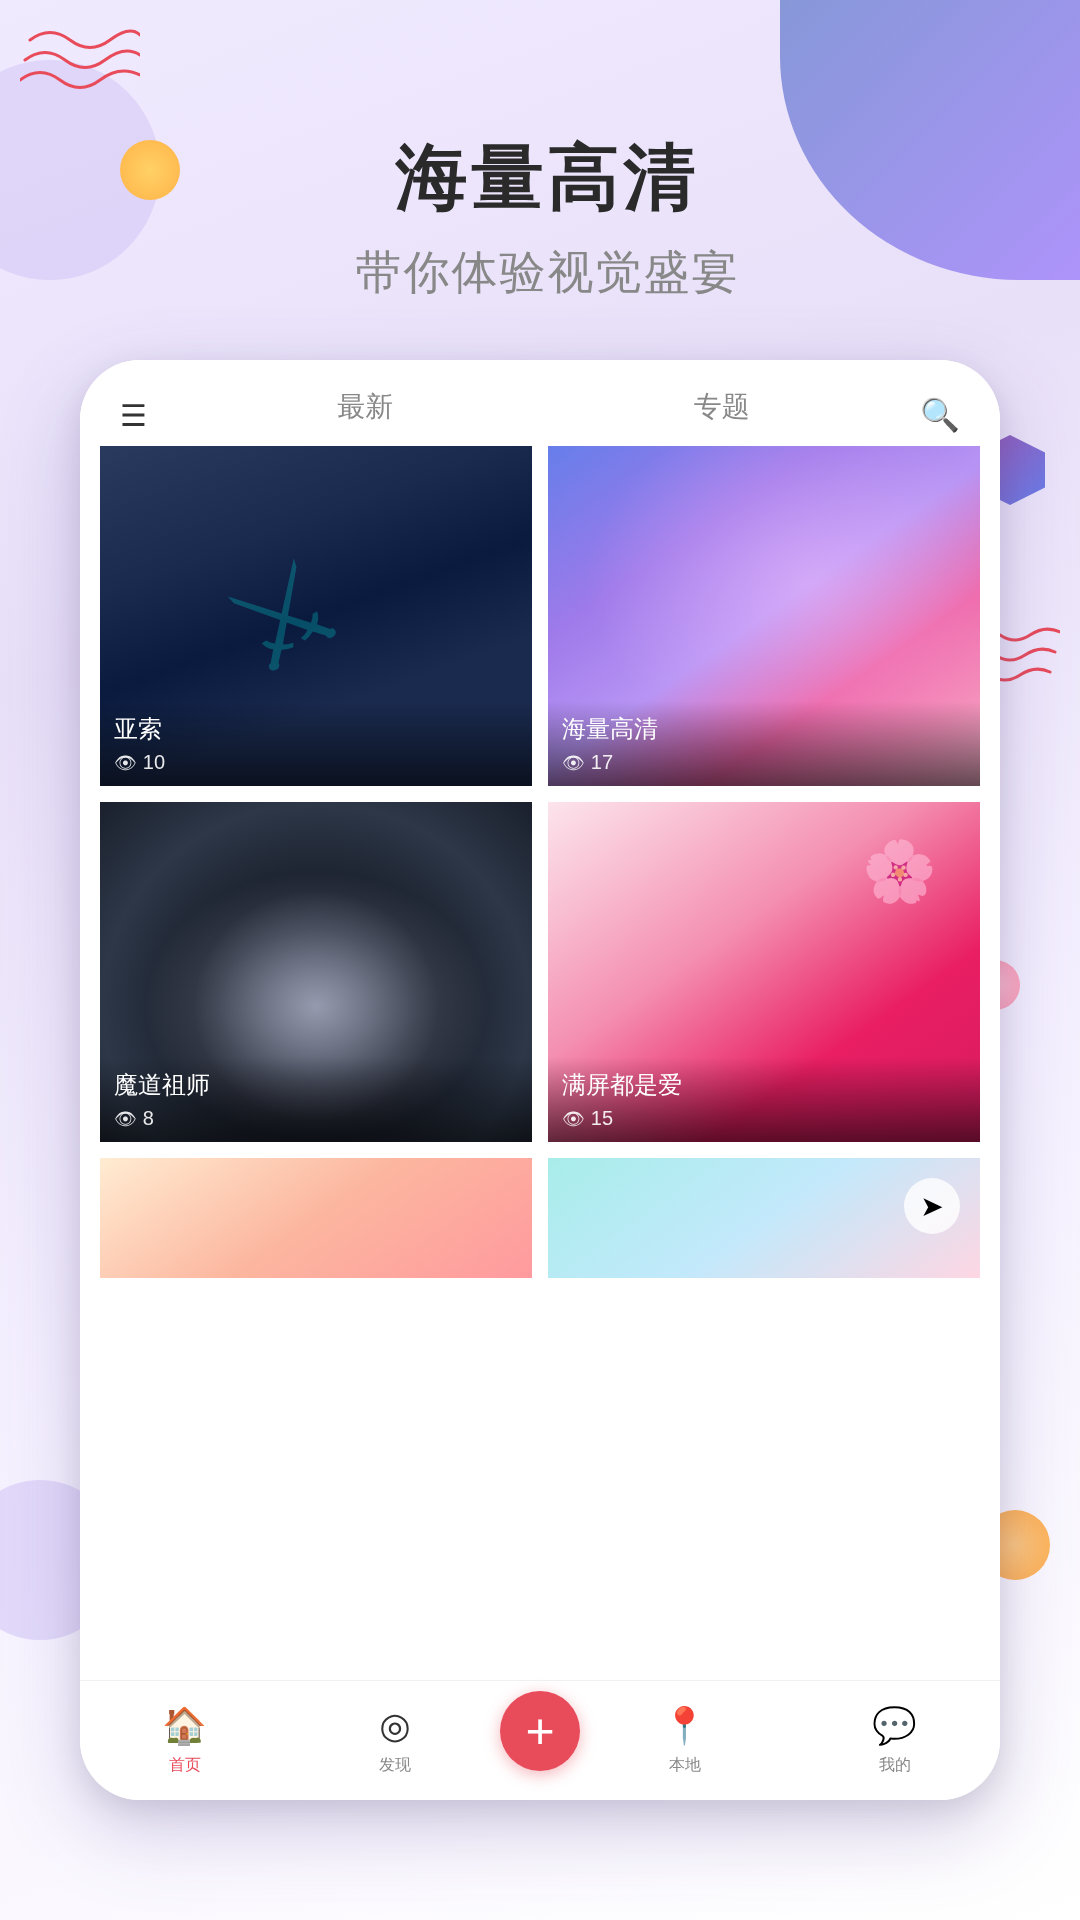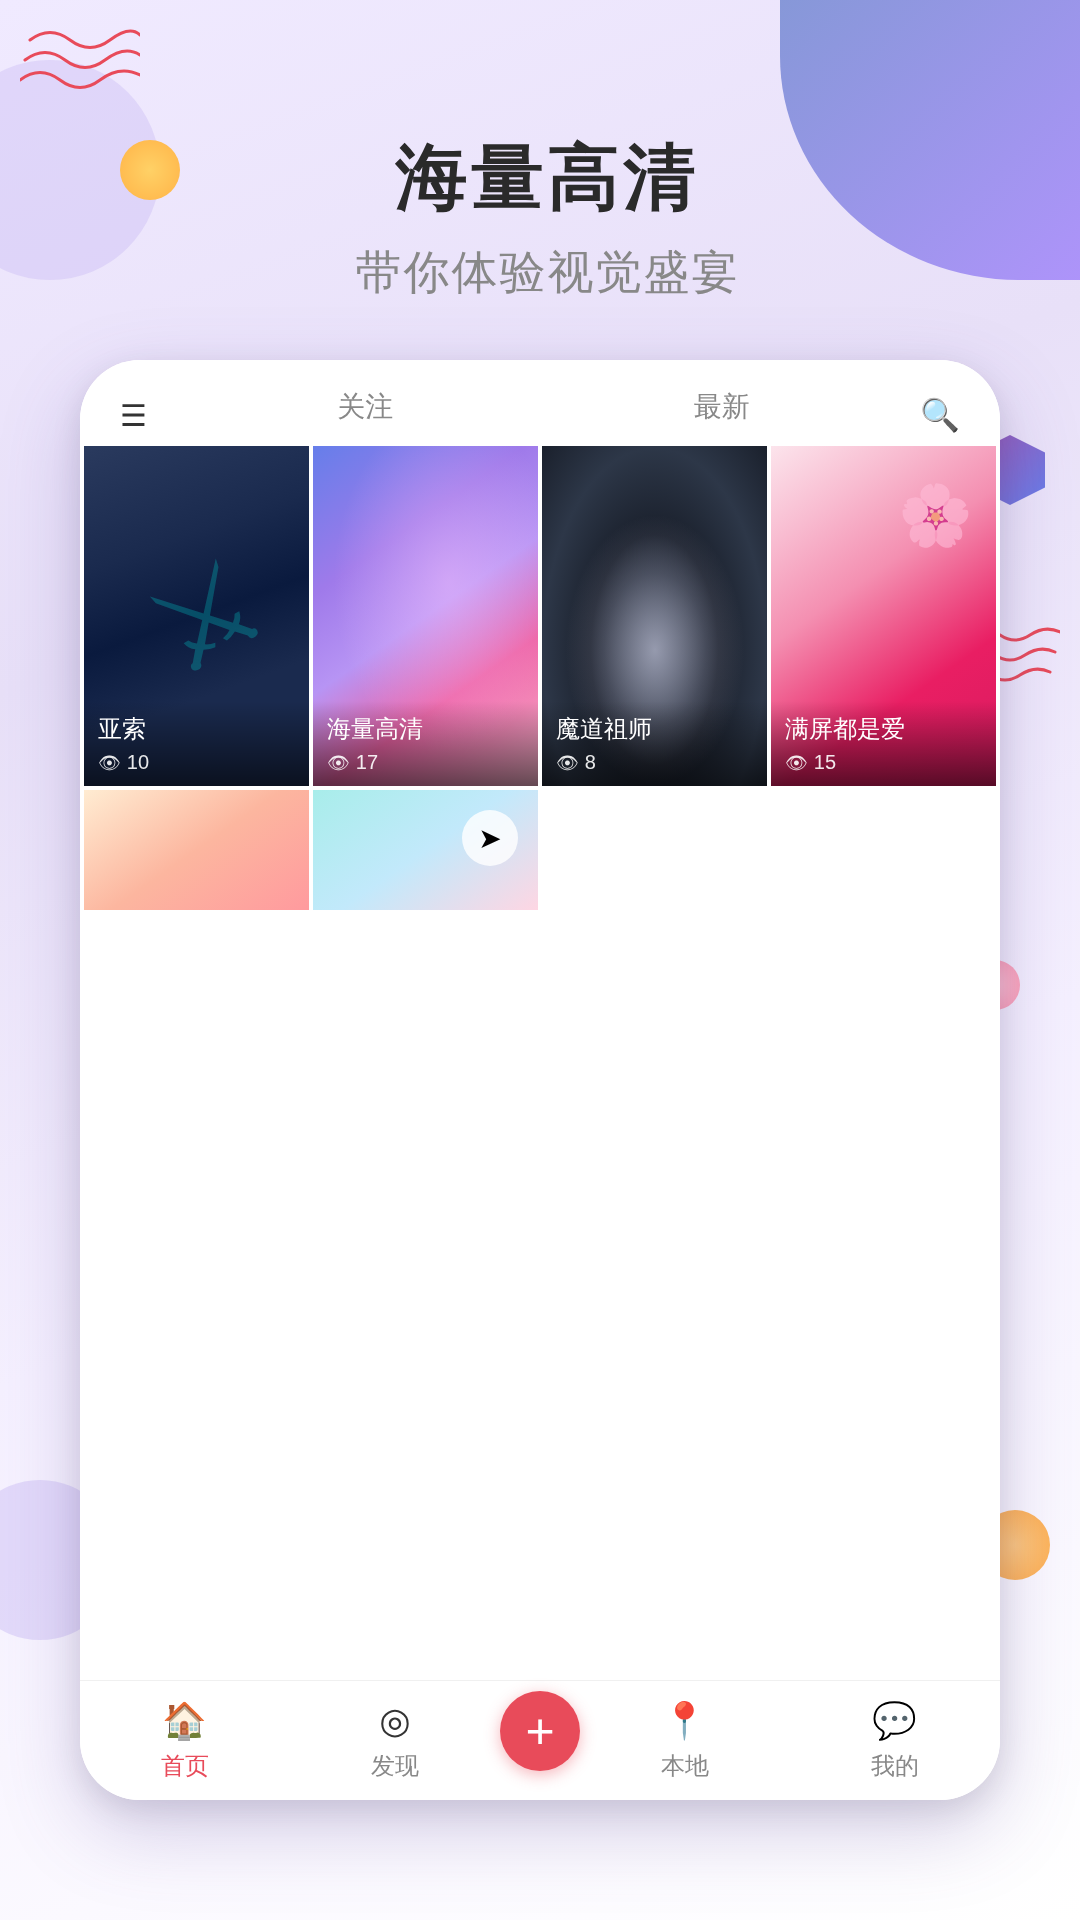--- a/index.html
+++ b/index.html
@@ -169,24 +169,24 @@
     .search-icon-nav {
       font-size: 32px;
       color: #333;
       cursor: pointer;
       padding-left: 20px;
     }
 
     
     .image-grid {
       display: grid;
-      grid-template-columns: 1fr 1fr 1fr 1fr;
-      gap: 4px;
+      grid-template-columns: 1fr 1fr;
+      gap: 16px;
       margin-top: 4px;
-      padding: 0 4px;
+      padding: 0 20px;
     }
     .grid-item {
       position: relative;
       height: 340px;
       overflow: hidden;
       cursor: pointer;
     }
     
     .img-1 {
       background: linear-gradient(145deg, #1a1a2e 0%, #16213e 20%, #0f3460 40%, #1a1a2e 60%, #2d4a6e 80%, #1a3a5c 100%);
@@ -304,21 +304,21 @@
       font-size: 36px;
       color: #333;
     }
     .nav-item.active .nav-icon {
       color: #e84b5a;
     }
     .nav-item.active .nav-label {
       color: #e84b5a;
     }
     .nav-label {
-      font-size: 24px;
+      font-size: 16px;
       color: #888;
     }
     .nav-plus {
       width: 80px;
       height: 80px;
       background: #e84b5a;
       border-radius: 50%;
       display: flex;
       align-items: center;
       justify-content: center;
@@ -371,22 +371,22 @@
 
 <div class="hero-section">
   <div class="hero-title">海量高清</div>
   <div class="hero-subtitle">带你体验视觉盛宴</div>
 </div>
 
 <div class="phone-mockup">
 
   <div class="nav-tabs">
     <div class="hamburger-icon">☰</div>
-    <div class="tab-item">关注</div>
     <div class="tab-item">最新</div>
+    <div class="tab-item">专题</div>
     <div class="search-icon-nav">🔍</div>
   </div>
 
   <div class="image-grid">
 
     <div class="grid-item">
       <div class="img-1" style="width:100%;height:100%;"></div>
       <div class="grid-item-overlay">
         <div class="grid-item-title">亚索</div>
         <div class="grid-item-views">

